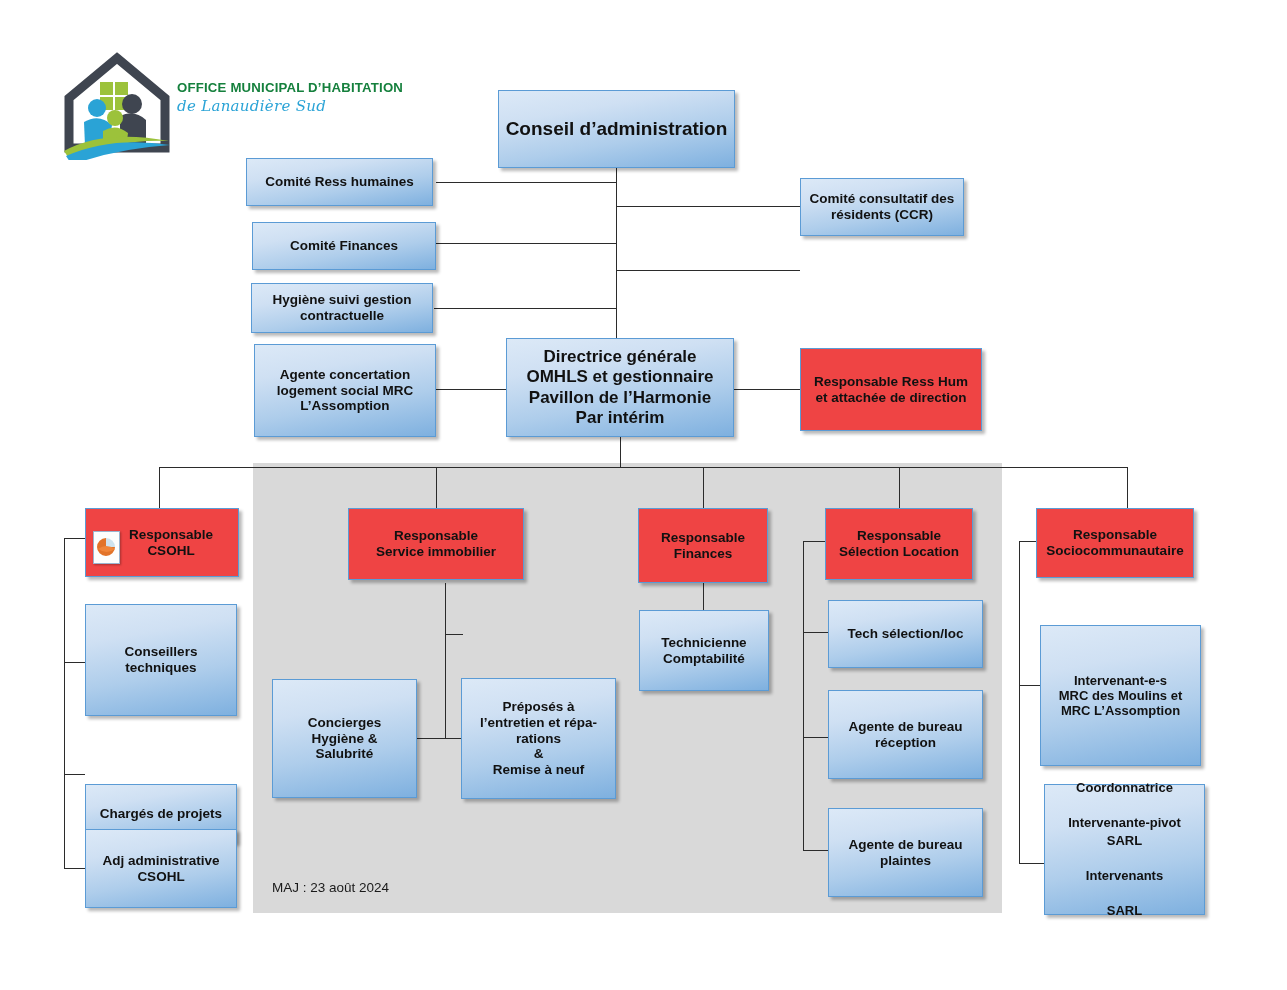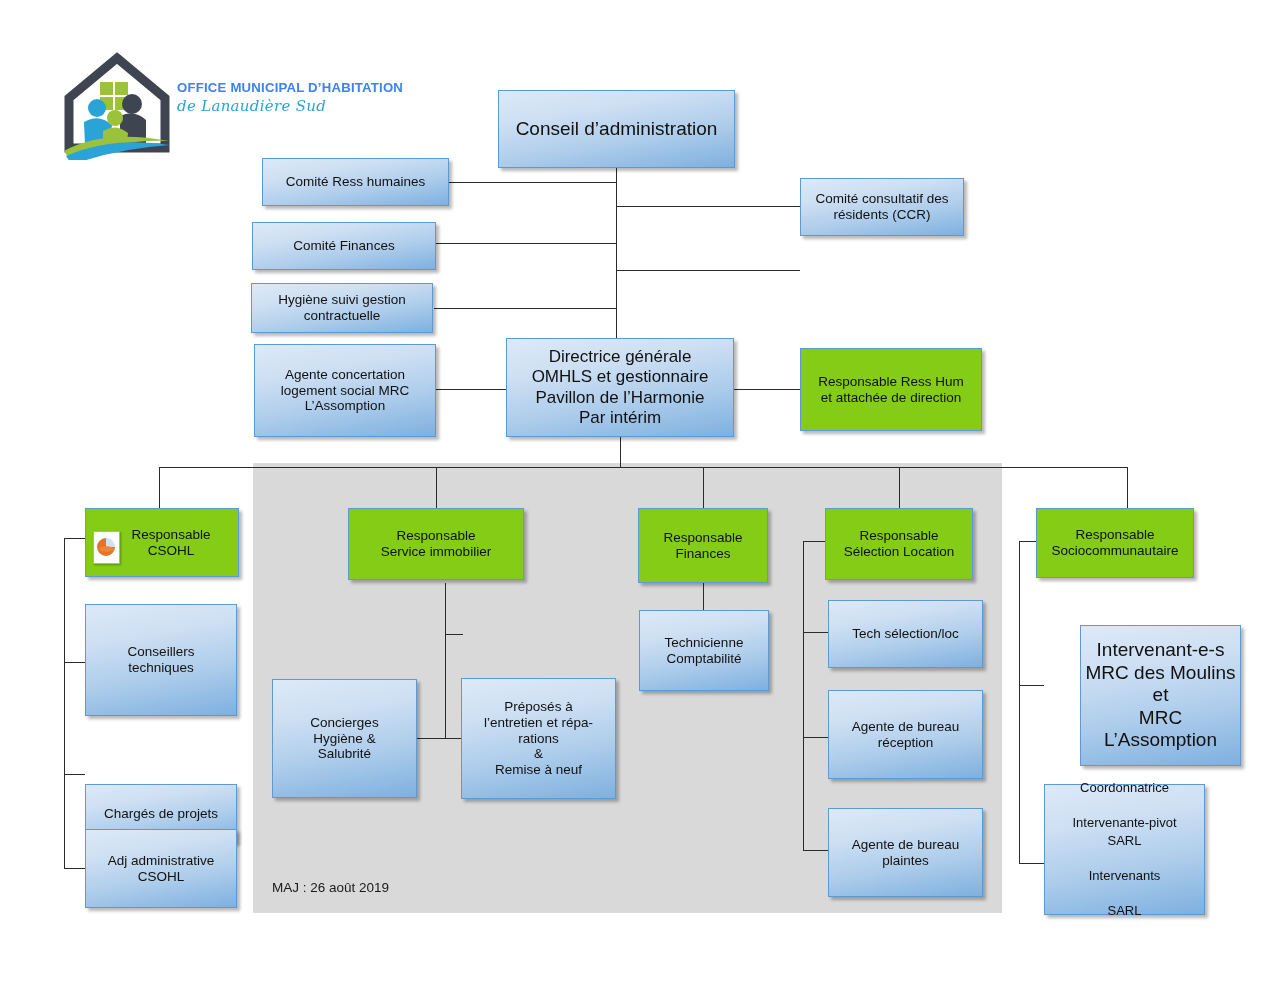--- a/index.html
+++ b/index.html
@@ -2,40 +2,40 @@
 <html><head>
 <meta charset="utf-8">
 <style>
   html,body{margin:0;padding:0;background:#ffffff;}
   body{font-family:"Liberation Sans","DejaVu Sans",sans-serif;}
   #canvas{position:relative;width:1287px;height:990px;background:#ffffff;overflow:hidden;}
 
   
   .node{position:absolute;box-sizing:border-box;display:flex;align-items:center;
         justify-content:flex-end;text-align:center;border:1px solid #5b9bd5;
-        box-shadow:3px 3px 3px rgba(0,0,0,.28);color:#111;font-weight:normal;
+        box-shadow:3px 3px 3px rgba(0,0,0,.28);color:#111;font-weight:bold;
         line-height:1.18;padding:2px 4px;}
   .node.blue{background:linear-gradient(170deg,#dce9f7 0%,#cfe0f3 28%,#aecdeb 62%,#7eb0df 100%);}
-  .node.orange{background:#84cc16;border:1px solid #5b9bd5;}
+  .node.orange{background:#ef4444;border:1px solid #5b9bd5;}
   .node span{display:block;width:100%;white-space:pre-line;}
 
   
   #gray-panel{position:absolute;left:253px;top:463px;width:749px;height:450px;
               background:#d9d9d9;}
 
   
   .ln{position:absolute;background:#2b2b2b;}
   .lnv{width:1px;}
   .lnh{height:1px;}
 
   
   #logo-wrap{position:absolute;left:62px;top:52px;width:350px;height:115px;}
   #logo-mark{position:absolute;left:0;top:0;width:110px;height:108px;}
   #logo-text{position:absolute;left:115px;top:28px;width:240px;}
-  #logo-line1{font-size:13.2px;font-weight:bold;color:#3b82f6;letter-spacing:.2px;}
+  #logo-line1{font-size:13.2px;font-weight:bold;color:#15803d;letter-spacing:.2px;}
   #logo-line2{font-size:15px;color:#2aa3d6;font-family:"DejaVu Serif",serif;
               font-style:italic;margin-top:2px;letter-spacing:.3px;}
 
   
   #csohl-icon{position:absolute;left:7px;top:22px;width:25px;height:31px;background:#fdfdfd;
               border:1px solid #9ab5d0;box-shadow:1px 1px 2px rgba(0,0,0,.3);}
 
   
   #maj-note{position:absolute;left:272px;top:880px;font-size:13.5px;font-weight:normal;
             color:#1a1a1a;}
@@ -113,21 +113,21 @@
 
   <div class="ln lnv" style="left:1019px;top:541px;height:322px;"></div>
   <div class="ln lnh" style="left:1019px;top:541px;width:25px;"></div>
   <div class="ln lnh" style="left:1019px;top:685px;width:25px;"></div>
   <div class="ln lnh" style="left:1019px;top:863px;width:25px;"></div>
 
   <div class="node blue" style="left:498px;top:90px;width:237px;height:78px;font-size:19px;">
     <span>Conseil d’administration</span>
   </div>
 
-  <div class="node blue" style="left:262px;top:158px;width:187px;height:48px;font-size:13.5px;">
+  <div class="node blue" style="left:246px;top:158px;width:187px;height:48px;font-size:13.5px;">
     <span>Comité Ress humaines</span>
   </div>
 
   <div class="node blue" style="left:252px;top:222px;width:184px;height:48px;font-size:13.5px;">
     <span>Comité Finances</span>
   </div>
 
   <div class="node blue" style="left:251px;top:283px;width:182px;height:50px;font-size:13.5px;">
     <span>Hygiène suivi gestion
 contractuelle</span>
@@ -223,31 +223,31 @@
   </div>
   <div class="node blue" style="left:828px;top:690px;width:155px;height:89px;font-size:13.5px;">
     <span>Agente de bureau
 réception</span>
   </div>
   <div class="node blue" style="left:828px;top:808px;width:155px;height:89px;font-size:13.5px;">
     <span>Agente de bureau
 plaintes</span>
   </div>
 
-  <div class="node blue" style="left:1080px;top:625px;width:161px;height:141px;font-size:19px;">
+  <div class="node blue" style="left:1040px;top:625px;width:161px;height:141px;font-size:13px;">
     <span>Intervenant-e-s
 MRC des Moulins  et
 MRC L’Assomption</span>
   </div>
   <div class="node blue" style="left:1044px;top:784px;width:161px;height:131px;font-size:13px;">
     <span style="line-height:1.35;">Coordonnatrice
 
 Intervenante-pivot
 SARL
 
 Intervenants
 
 SARL</span>
   </div>
 
-  <div id="maj-note">MAJ : 26 août 2019</div>
+  <div id="maj-note">MAJ : 23 août 2024</div>
 
 </div>
 
 </body></html>

